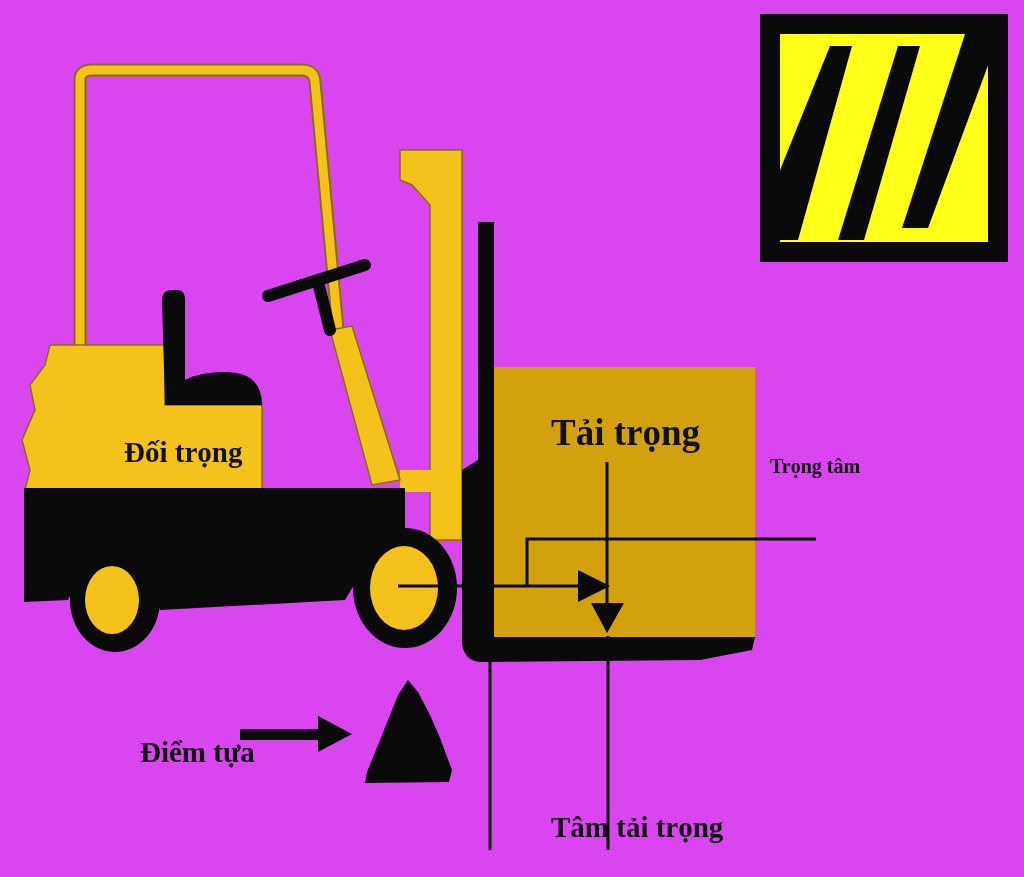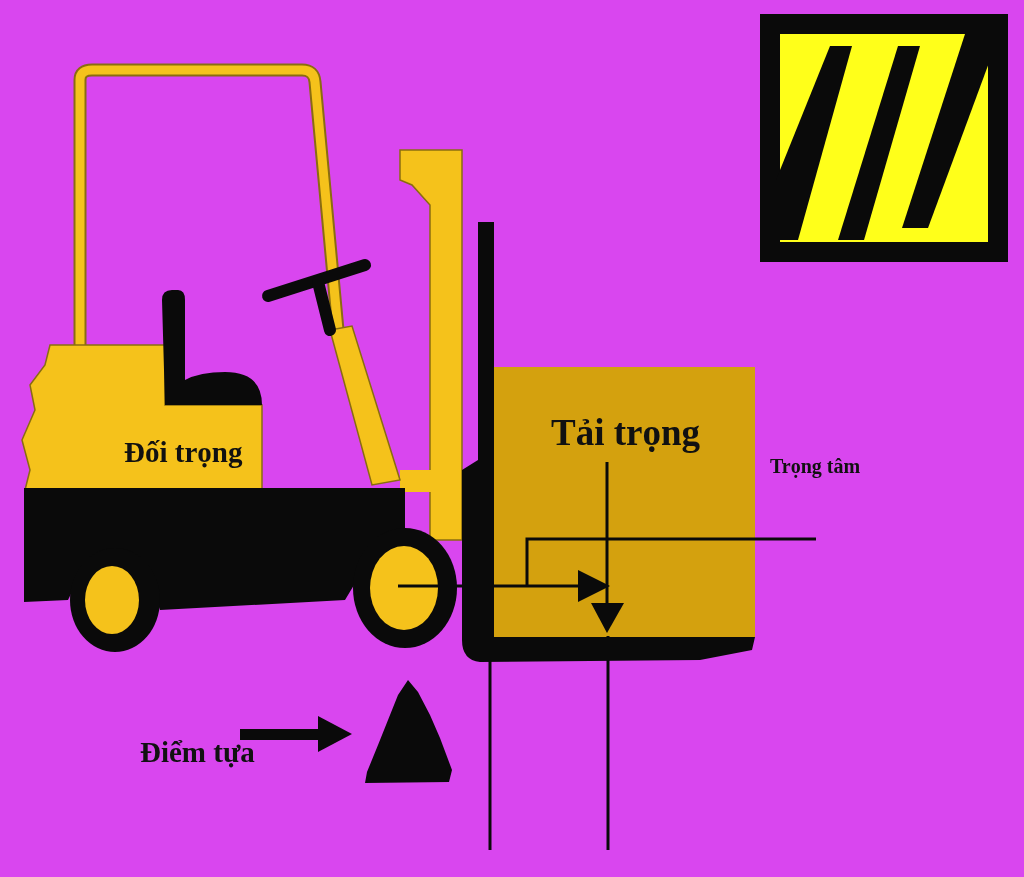--- a/index.html
+++ b/index.html
@@ -98,14 +98,15 @@
       <polygon points="965,34 990,34 990,60 928,228 902,228" fill="#0A0A0A"></polygon>
     </g>
   </svg>
 
   <div class="label lbl-counterweight">Đối trọng</div>
   <div class="label lbl-load">Tải trọng</div>
   <div class="label lbl-cog">
     <div>Trọng tâm</div>
   </div>
   <div class="label lbl-fulcrum">Điểm tựa</div>
+  <div class="label lbl-loadcenter">Tâm tải trọng</div>
 
 </div>
 
 </body></html>

